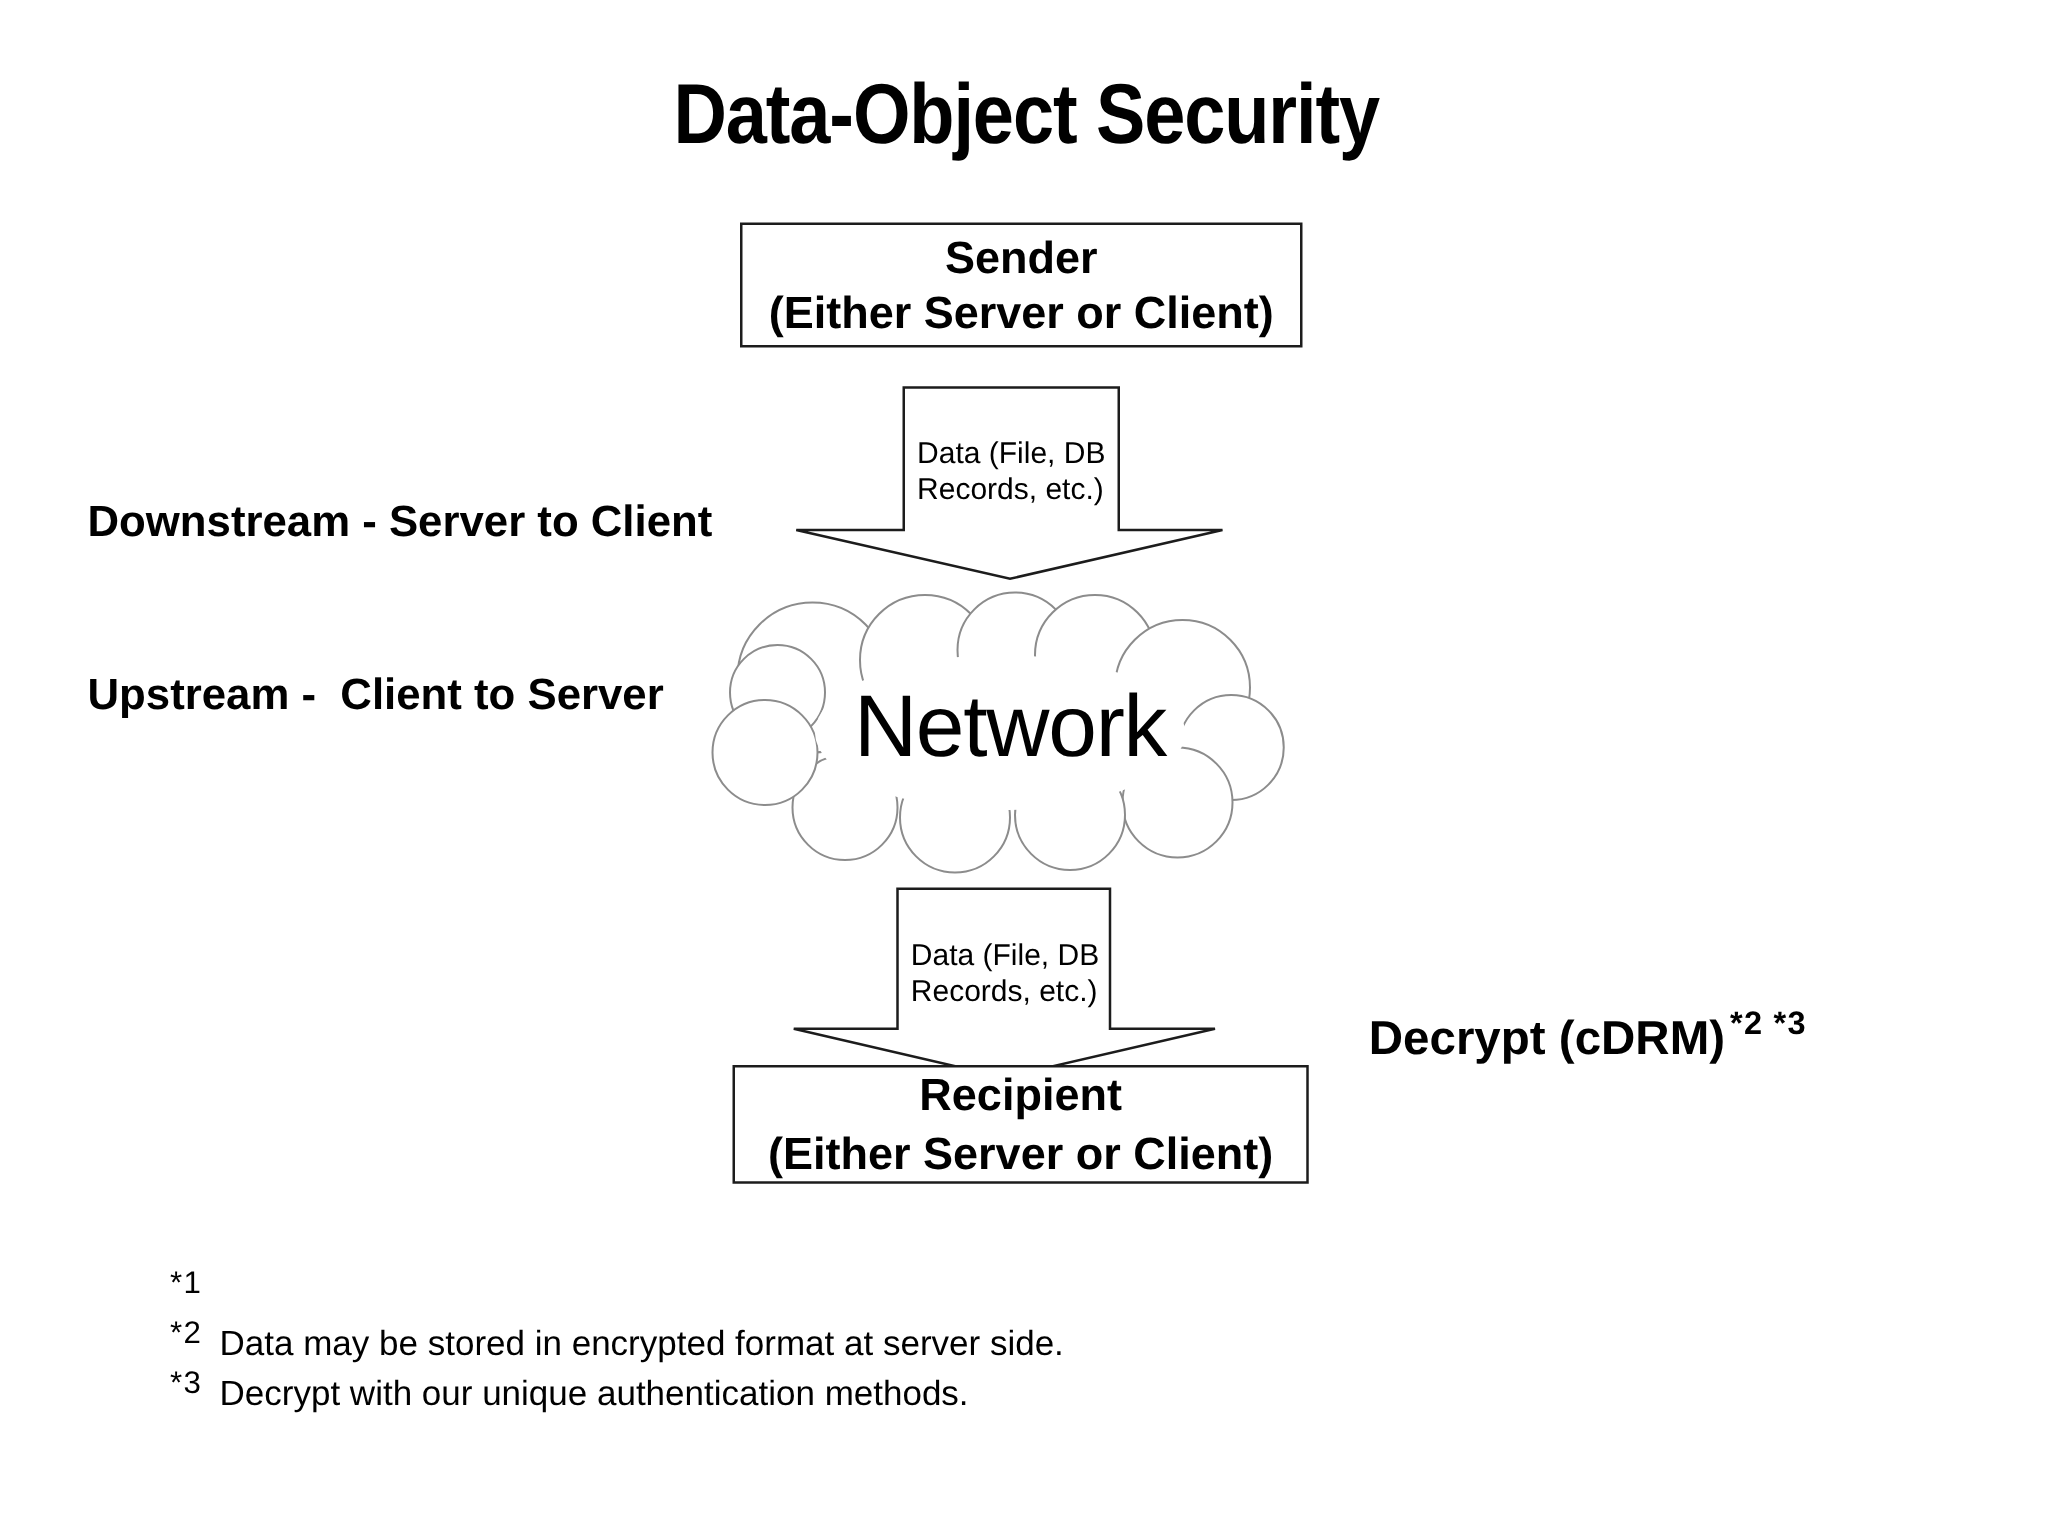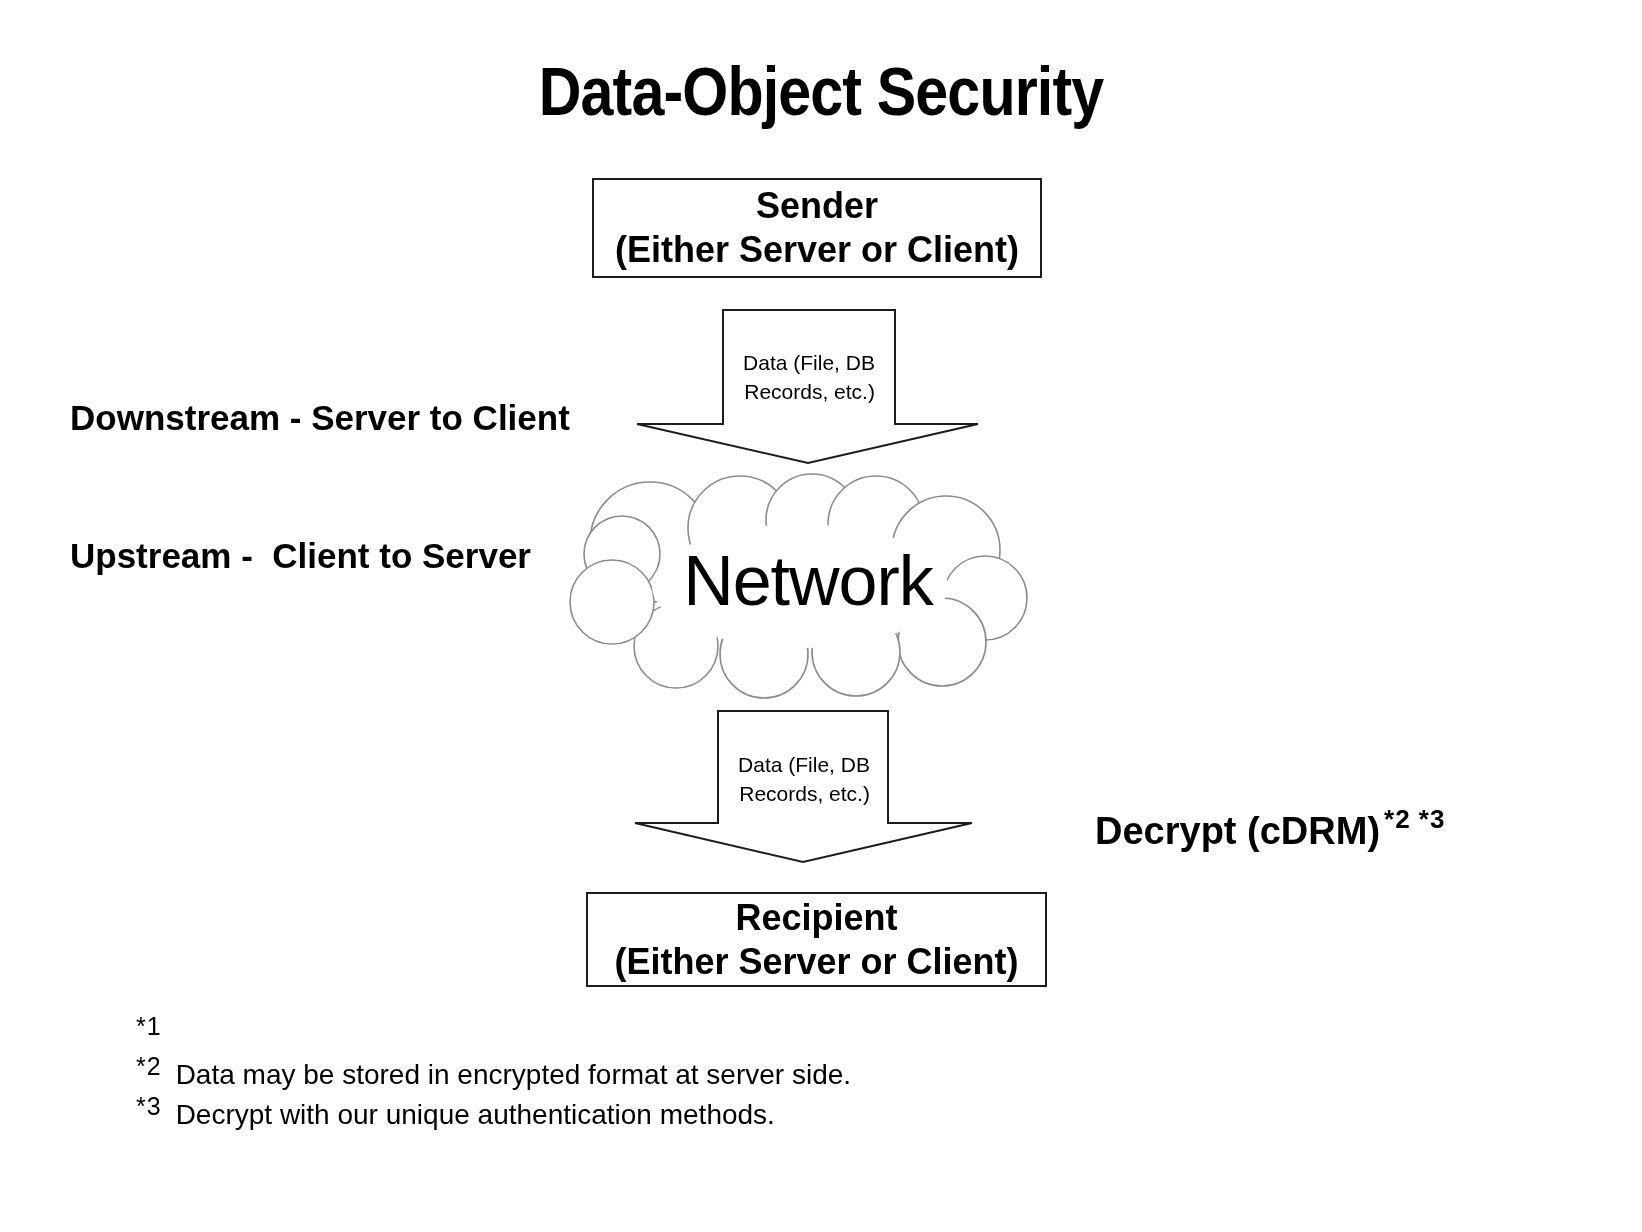--- a/index.html
+++ b/index.html
@@ -43,35 +43,35 @@
     flex-direction: column;
     align-items: center;
     justify-content: center;
     text-align: center;
     font-size: 36px;
     font-weight: bold;
     line-height: 44px;
     white-space: nowrap;
   }
   .sender-box    { left: 592px; top: 178px; width: 446px; height: 96px; }
-  .recipient-box { left: 586px; top: 892px; width: 457px; height: 91px; }
+  .recipient-box { left: 586px; top: 852px; width: 457px; height: 91px; justify-content: space-between; }
 
   .left-note {
     left: 70px;
     top: 303px;
     font-size: 35px;
     font-weight: bold;
     line-height: 46px;
     white-space: pre-wrap;
   }
 
   .flow-label {
     transform: translateX(-50%);
-    text-align: right;
-    font-size: 21px;
+    text-align: left;
+    font-size: 24px;
     line-height: 29px;
     white-space: nowrap;
   }
   .flow-label-top    { left: 809px; top: 348px; }
   .flow-label-bottom { left: 804px; top: 750px; }
 
   .side-annotation {
     font-size: 38px;
     font-weight: bold;
     white-space: nowrap;

